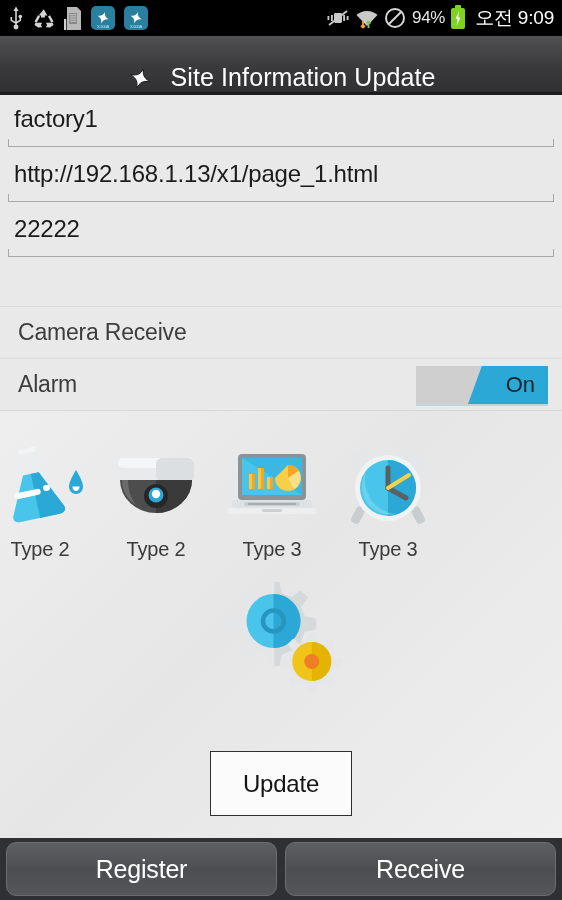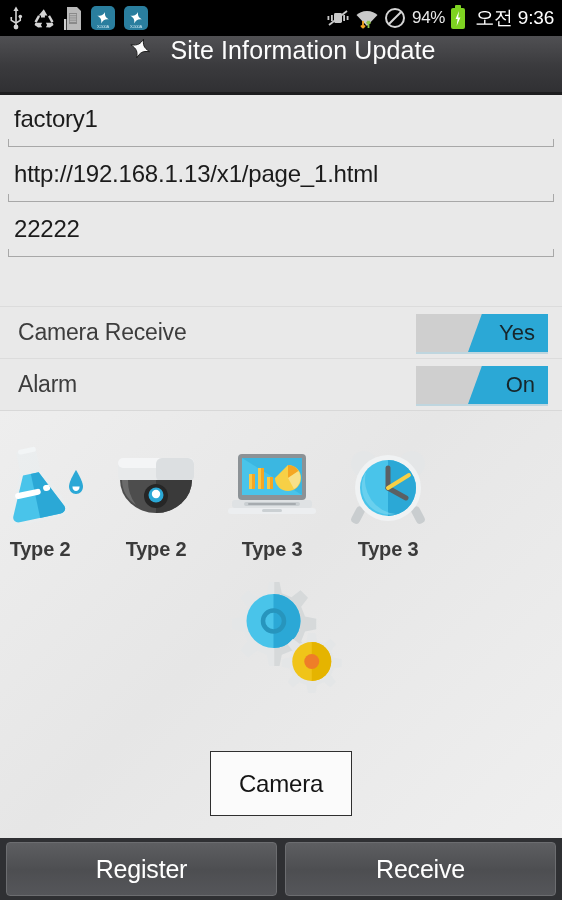--- a/index.html
+++ b/index.html
@@ -91,21 +91,21 @@
     white-space: nowrap;
   }
 
   
   .titlebar {
     height: 56px;
     flex: none;
     background: linear-gradient(to bottom, #505053 0%, #3b3b3e 52%, #303033 100%);
     border-bottom: 3px solid #1d1d1f;
     display: flex;
-    align-items: flex-start;
+    align-items: flex-end;
     justify-content: center;
     gap: 18px;
     position: relative;
   }
   .titlebar .logo { width: 26px; height: 26px; display:block; }
   .titlebar .title {
     color: #fdfdfd;
     font-size: 25px;
     letter-spacing: 0.1px;
   }
@@ -223,21 +223,20 @@
     display: flex;
     align-items: center;
     justify-content: center;
   }
   .type-item .glyph svg { display: block; }
   .type-item .caption {
     font-size: 20px;
     color: #3a3a3a;
     margin-top: 6px;
     letter-spacing: -0.2px;
-    font-weight: bold;
   }
 
   .selected-wrap {
     margin-top: 10px;
     display: flex;
     justify-content: center;
   }
   .selected-wrap svg { display: block; }
 
   .camera-wrap {
@@ -269,21 +268,21 @@
     display: flex;
     align-items: center;
     padding: 0 6px;
     gap: 8px;
   }
   .bottombar .bbtn {
     flex: 1 1 0;
     height: 52px;
     background: linear-gradient(to bottom, #5d5e61 0%, #4d4e51 52%, #55565a 100%);
     border: 1px solid #6c6d70;
-    border-radius: 4px;
+    border-radius: 10px;
     color: #ffffff;
     font-family: "Liberation Sans", sans-serif;
     font-size: 25px;
     display: flex;
     align-items: center;
     justify-content: center;
     cursor: pointer;
     letter-spacing: -0.2px;
   }
 </style>
@@ -358,21 +357,21 @@
       <svg class="sb-ico" width="22" height="22" viewBox="0 0 22 22">
         <circle cx="11" cy="11" r="9" fill="none" stroke="#d4d4d4" stroke-width="2"></circle>
         <line x1="4.7" y1="17.3" x2="17.3" y2="4.7" stroke="#d4d4d4" stroke-width="2"></line>
       </svg>
       <span class="sb-pct">94%</span>
       <div class="sb-batt">
         <svg class="bolt" viewBox="0 0 6 15">
             <polygon points="4,0 0.6,8 2.6,8 1.6,15 5.4,6.5 3.2,6.5" fill="#ffffff"></polygon>
           </svg>
       </div>
-      <span class="sb-time">오전 9:36</span>
+      <span class="sb-time">오전 9:09</span>
     </div>
   </div>
 
   <div class="titlebar">
     <svg class="logo" viewBox="0 0 24 24">
       <path d="M12 1.5 C13.4 7 14.6 9.3 22 11.3 C14.8 13 13.4 15.4 12 21.5 C10.6 15.4 9.2 13 2 11.3 C9.4 9.3 10.6 7 12 1.5 Z" fill="#fafafa" stroke="#1a1a1a" stroke-width="0.9" transform="rotate(20 12 12) scale(0.92) translate(1,1)"></path>
     </svg>
     <div class="title">Site Information Update</div>
   </div>
 
@@ -388,24 +387,20 @@
     <div class="field">
       <input type="text" value="22222" style="">
       <div class="underline"></div>
     </div>
   </div>
   <div class="spacer-after-fields"></div>
 
   <div class="toggle-section">
     <div class="toggle-row">
       <div class="lbl">Camera Receive</div>
-      <div class="switch">
-        <div class="on-panel"></div>
-        <div class="sw-label">Yes</div>
-      </div>
     </div>
     <div class="toggle-row">
       <div class="lbl">Alarm</div>
       <div class="switch">
         <div class="on-panel"></div>
         <div class="sw-label">On</div>
       </div>
     </div>
   </div>
 
@@ -513,21 +508,21 @@
         <g fill="#e4e6e7">
           <path d="M68 40 l5 0 1.1 5.3 4.6 1.9 4.3-3.3 3.6 3.6 -3.3 4.3 1.9 4.6 5.3 1.1 0 5 -5.3 1.1 -1.9 4.6 3.3 4.3 -3.6 3.6 -4.3-3.3 -4.6 1.9 -1.1 5.3 -5 0 -1.1-5.3 -4.6-1.9 -4.3 3.3 -3.6-3.6 3.3-4.3 -1.9-4.6 -5.3-1.1 0-5 5.3-1.1 1.9-4.6 -3.3-4.3 3.6-3.6 4.3 3.3 4.6-1.9 Z"></path>
         </g>
         <circle cx="70.5" cy="59" r="13" fill="#f0c419"></circle>
         <path d="M70.5 46 A13 13 0 0 1 70.5 72 Z" fill="#e5b400"></path>
         <circle cx="70.5" cy="59" r="5" fill="#ef7d28"></circle>
       </svg>
     </div>
 
     <div class="camera-wrap">
-      <div class="camera-btn">Camera</div>
+      <div class="camera-btn">Update</div>
     </div>
 
   </div>
 
   <div class="bottombar">
     <div class="bbtn">Register</div>
     <div class="bbtn">Receive</div>
   </div>
 
 </div>

